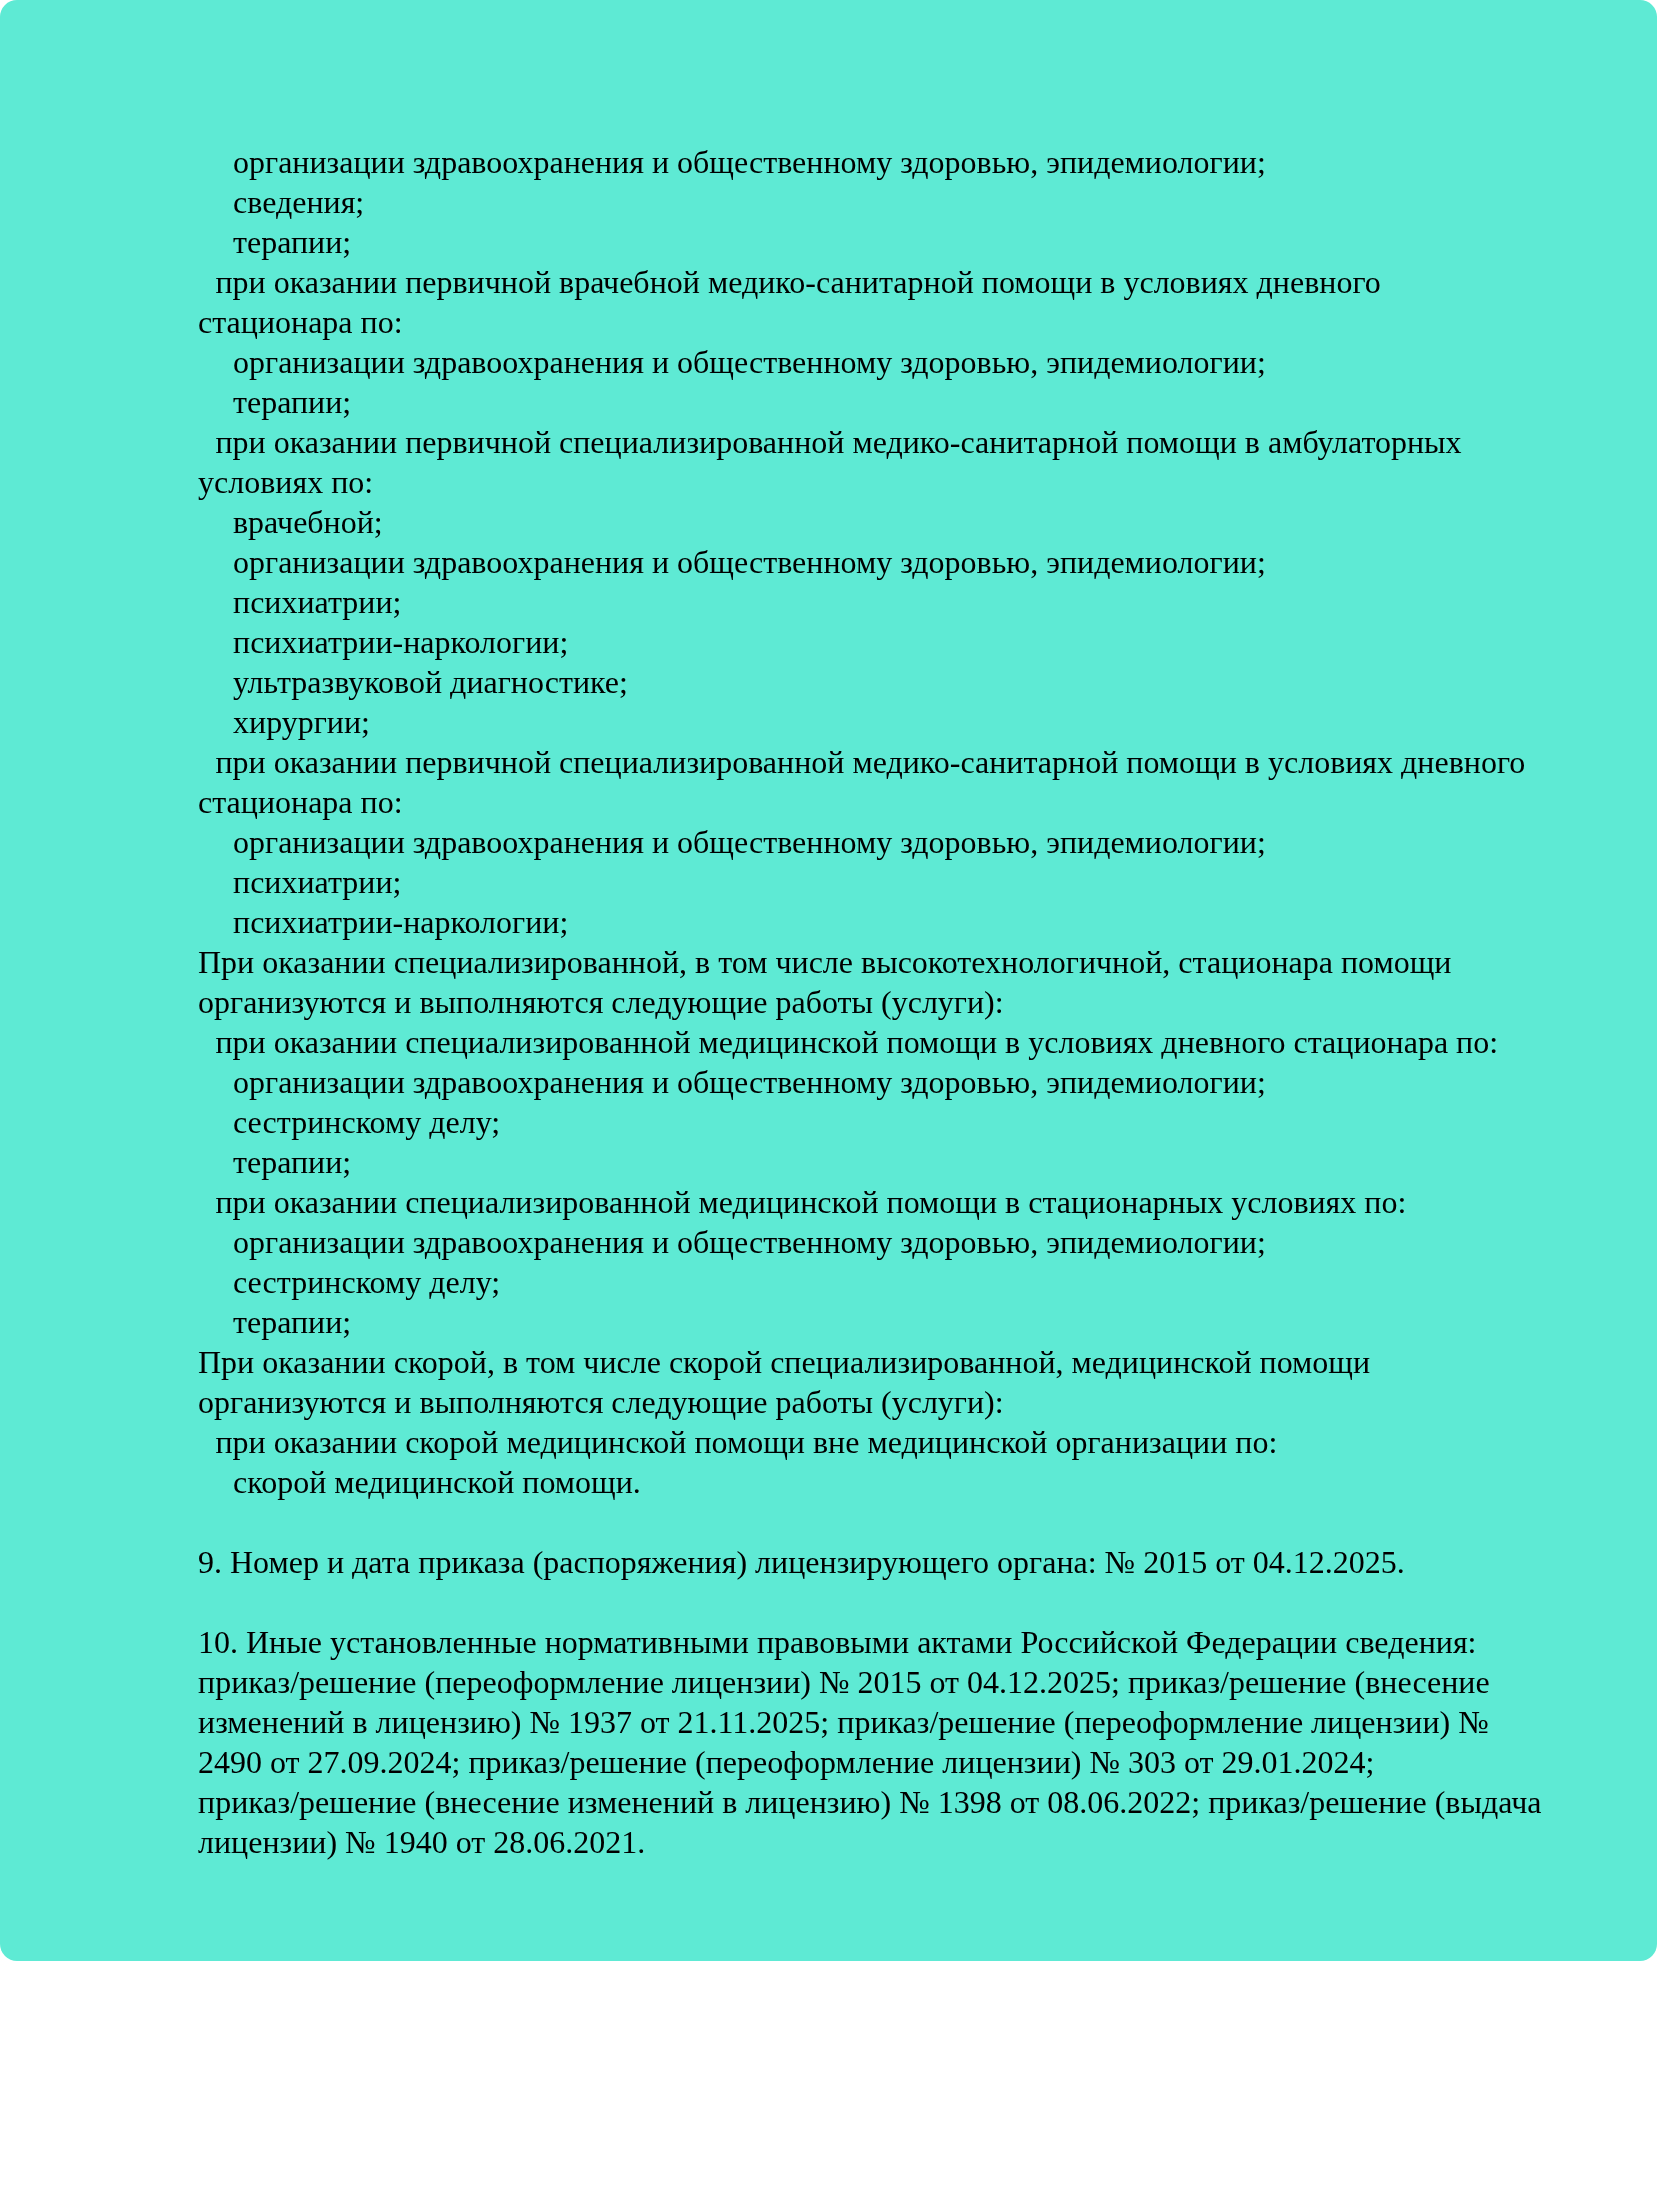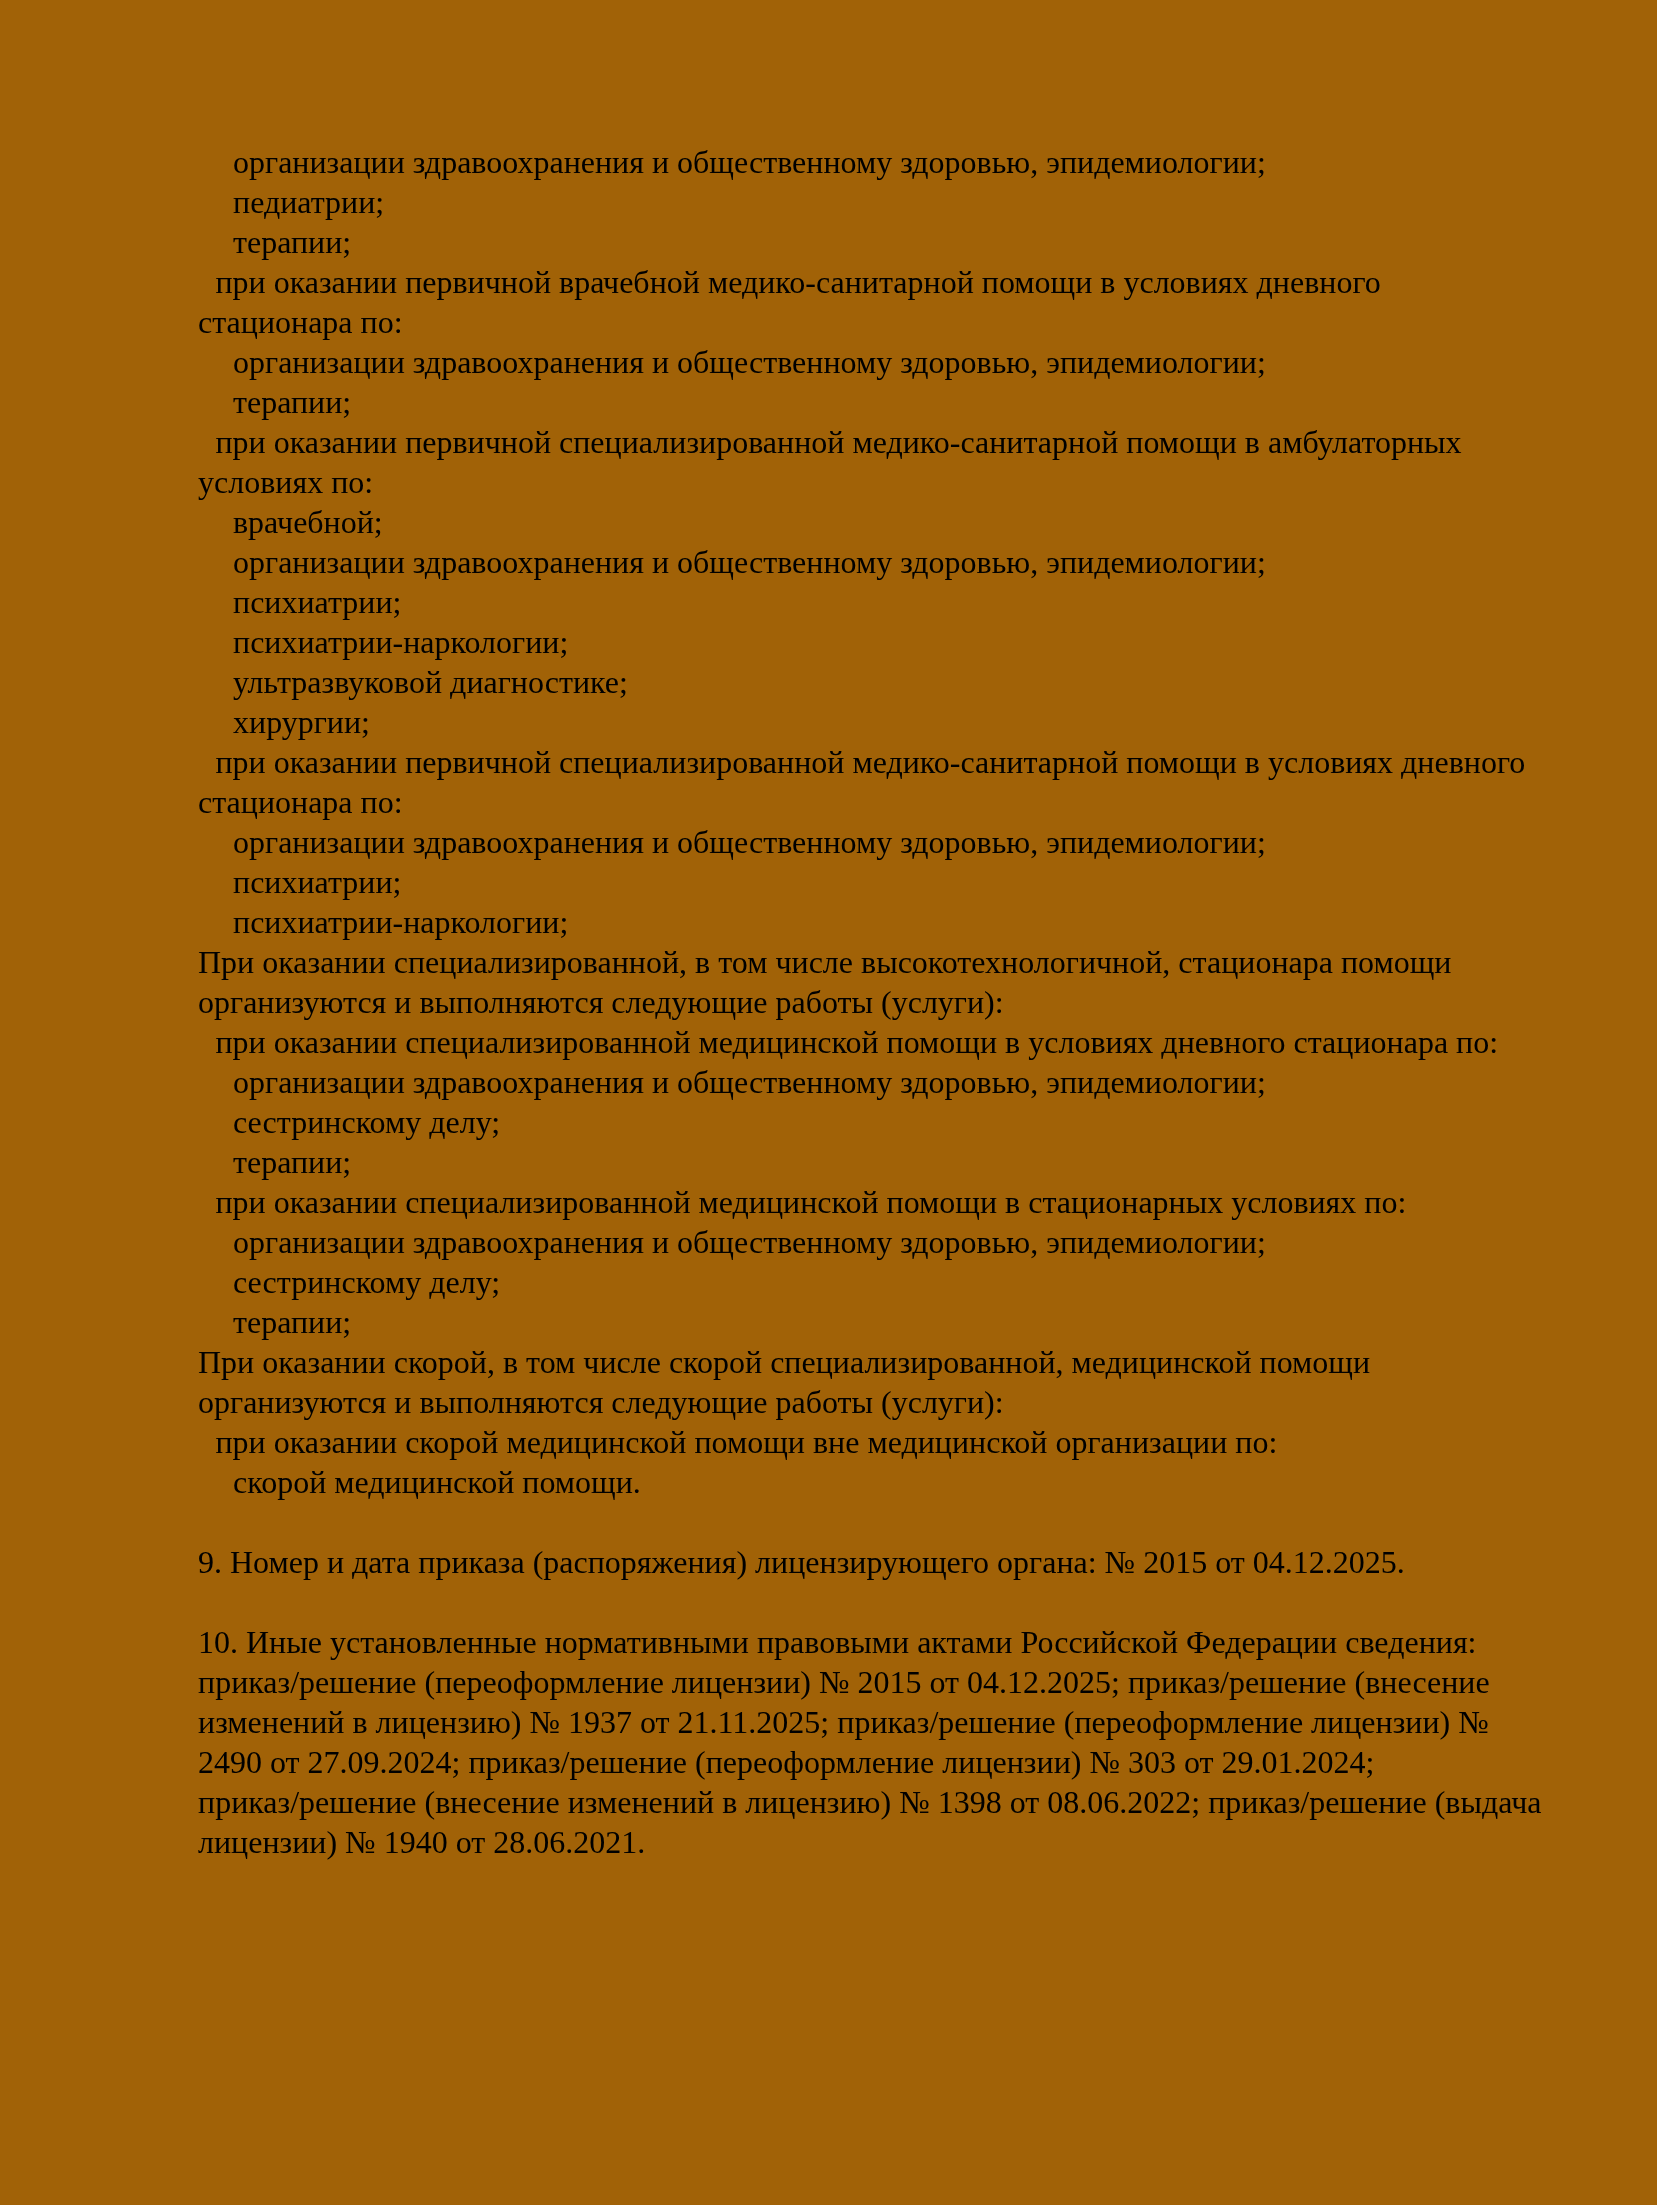--- a/index.html
+++ b/index.html
@@ -3,23 +3,24 @@
 <meta charset="utf-8">
 <style>
   html, body {
     margin: 0;
     padding: 0;
     background: #ffffff;
   }
   .page {
     position: relative;
     width: 1657px;
-    height: 2205px;
-    background: #a16207;
+    height: 1961px;
+    background: #5eead4;
     overflow: hidden;
+    border-radius: 17px;
   }
   .doc-content {
     position: absolute;
     left: 198px;
     top: 142px;
     width: 1310px;
   }
   .doc-line {
     font-family: "Liberation Serif", "DejaVu Serif", serif;
     font-size: 32px;
@@ -32,21 +33,21 @@
   .indent-1 { padding-left: 17.4px; }
   .indent-2 { padding-left: 35px; }
 </style>
 </head>
 <body>
 
 <div class="page">
   <div class="doc-content" style="color: rgb(0, 0, 0);">
 
   <div class="doc-line indent-2">организации здравоохранения и общественному здоровью, эпидемиологии;</div>
-      <div class="doc-line indent-2">педиатрии;</div>
+      <div class="doc-line indent-2">сведения;</div>
       <div class="doc-line indent-2">терапии;</div>
       <div class="doc-line indent-1">при оказании первичной врачебной медико-санитарной помощи в условиях дневного</div>
       <div class="doc-line indent-0">стационара по:</div>
       <div class="doc-line indent-2">организации здравоохранения и общественному здоровью, эпидемиологии;</div>
       <div class="doc-line indent-2">терапии;</div>
       <div class="doc-line indent-1">при оказании первичной специализированной медико-санитарной помощи в амбулаторных</div>
       <div class="doc-line indent-0">условиях по:</div>
       <div class="doc-line indent-2">врачебной;</div>
       <div class="doc-line indent-2">организации здравоохранения и общественному здоровью, эпидемиологии;</div>
       <div class="doc-line indent-2">психиатрии;</div>

